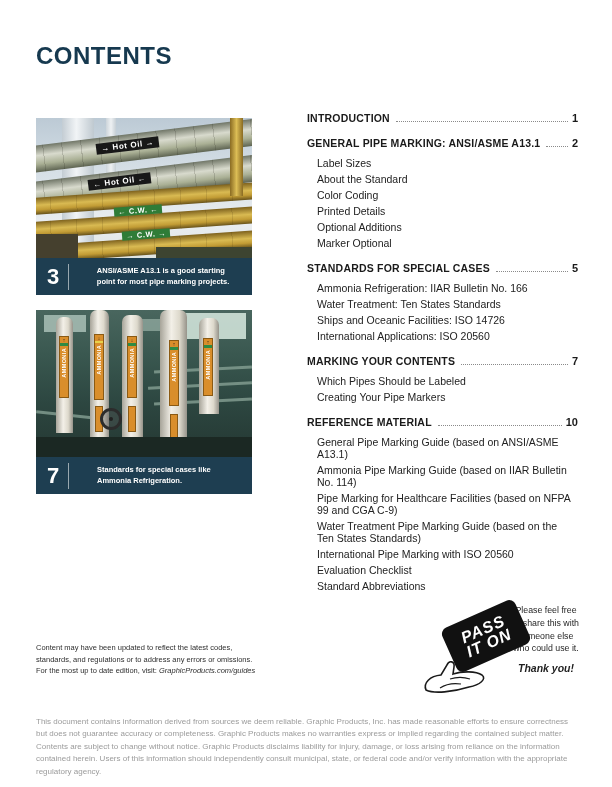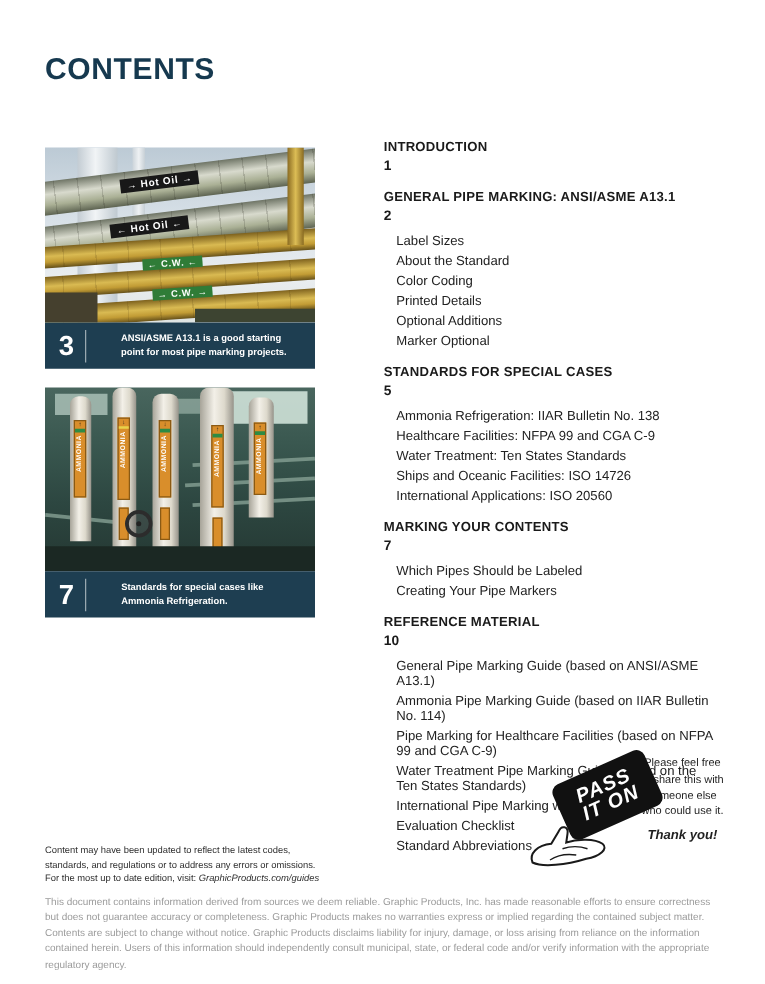--- a/index.html
+++ b/index.html
@@ -79,28 +79,28 @@
 
   
   .caption { position:relative; width:216px; height:37px; display:flex; align-items:center; }
   .cap-num { font-size:22px; font-weight:bold; color:#fff; margin:0 9px 0 11px; line-height:1; }
   .cap-sep { width:1px; height:26px; background:rgba(255,255,255,.55); margin-right:8px; }
   .cap-text { font-size:7.5px; font-weight:bold; color:#fff; line-height:1.35; padding-right:8px;margin-left:20px; }
 
   
   .toc { position:absolute; left:307px; top:112px; width:271px; color:#1a1a1a; }
   .toc-section { margin-bottom:13px; }
-  .toc-heading { display:flex; align-items:flex-start; margin-bottom:8px;flex-direction:column; }
+  .toc-heading { display:flex; align-items:flex-end; margin-bottom:8px; }
   .toc-title { font-size:10.5px; font-weight:bold; letter-spacing:.2px; white-space:nowrap; }
   .leader { flex:1; border-bottom:1.5px dotted #8a8a8a; margin:0 4px 2px 6px; height:1px; }
   .toc-page { font-size:11px; font-weight:bold; }
   .toc-item { font-size:10.5px; line-height:12px; margin:0 0 4px 10px; max-width:255px; color:#222; }
 
   
-  .note { position:absolute; left:36px; top:674px; width:290px; font-size:7.5px; color:#2e2e2e; line-height:1.55; }
+  .note { position:absolute; left:36px; top:642px; width:290px; font-size:7.5px; color:#2e2e2e; line-height:1.55; }
   .note .em { font-style:italic; }
 
   
   .passiton { position:absolute; left:420px; top:598px; width:172px; height:100px; }
   .hand-svg { position:absolute; left:0; bottom:2px; width:78px; height:46px; z-index:3; }
   .pass-card { position:absolute; left:26px; top:14px; width:80px; height:48px; background:#111111;
     border-radius:7px; transform:rotate(-24deg); z-index:2; display:flex; flex-direction:column;
     align-items:center; justify-content:center; }
   .pass-card span { color:#fff; font-weight:bold; font-style:italic; font-size:16px;
     letter-spacing:1px; line-height:.95; }
@@ -218,22 +218,21 @@
       <div class="toc-item">Optional Additions</div>
       <div class="toc-item">Marker Optional</div>
     </div>
 
     <div class="toc-section">
       <div class="toc-heading">
         <span class="toc-title">STANDARDS FOR SPECIAL CASES</span>
         <span class="leader"></span>
         <span class="toc-page">5</span>
       </div>
-      <div class="toc-item">Ammonia Refrigeration: IIAR Bulletin No. 138</div>
-      <div class="toc-item">Healthcare Facilities: NFPA 99 and CGA C-9</div>
+      <div class="toc-item">Ammonia Refrigeration: IIAR Bulletin No. 166</div>
       <div class="toc-item">Water Treatment: Ten States Standards</div>
       <div class="toc-item">Ships and Oceanic Facilities: ISO 14726</div>
       <div class="toc-item">International Applications: ISO 20560</div>
     </div>
 
     <div class="toc-section">
       <div class="toc-heading">
         <span class="toc-title">MARKING YOUR CONTENTS</span>
         <span class="leader"></span>
         <span class="toc-page">7</span>

